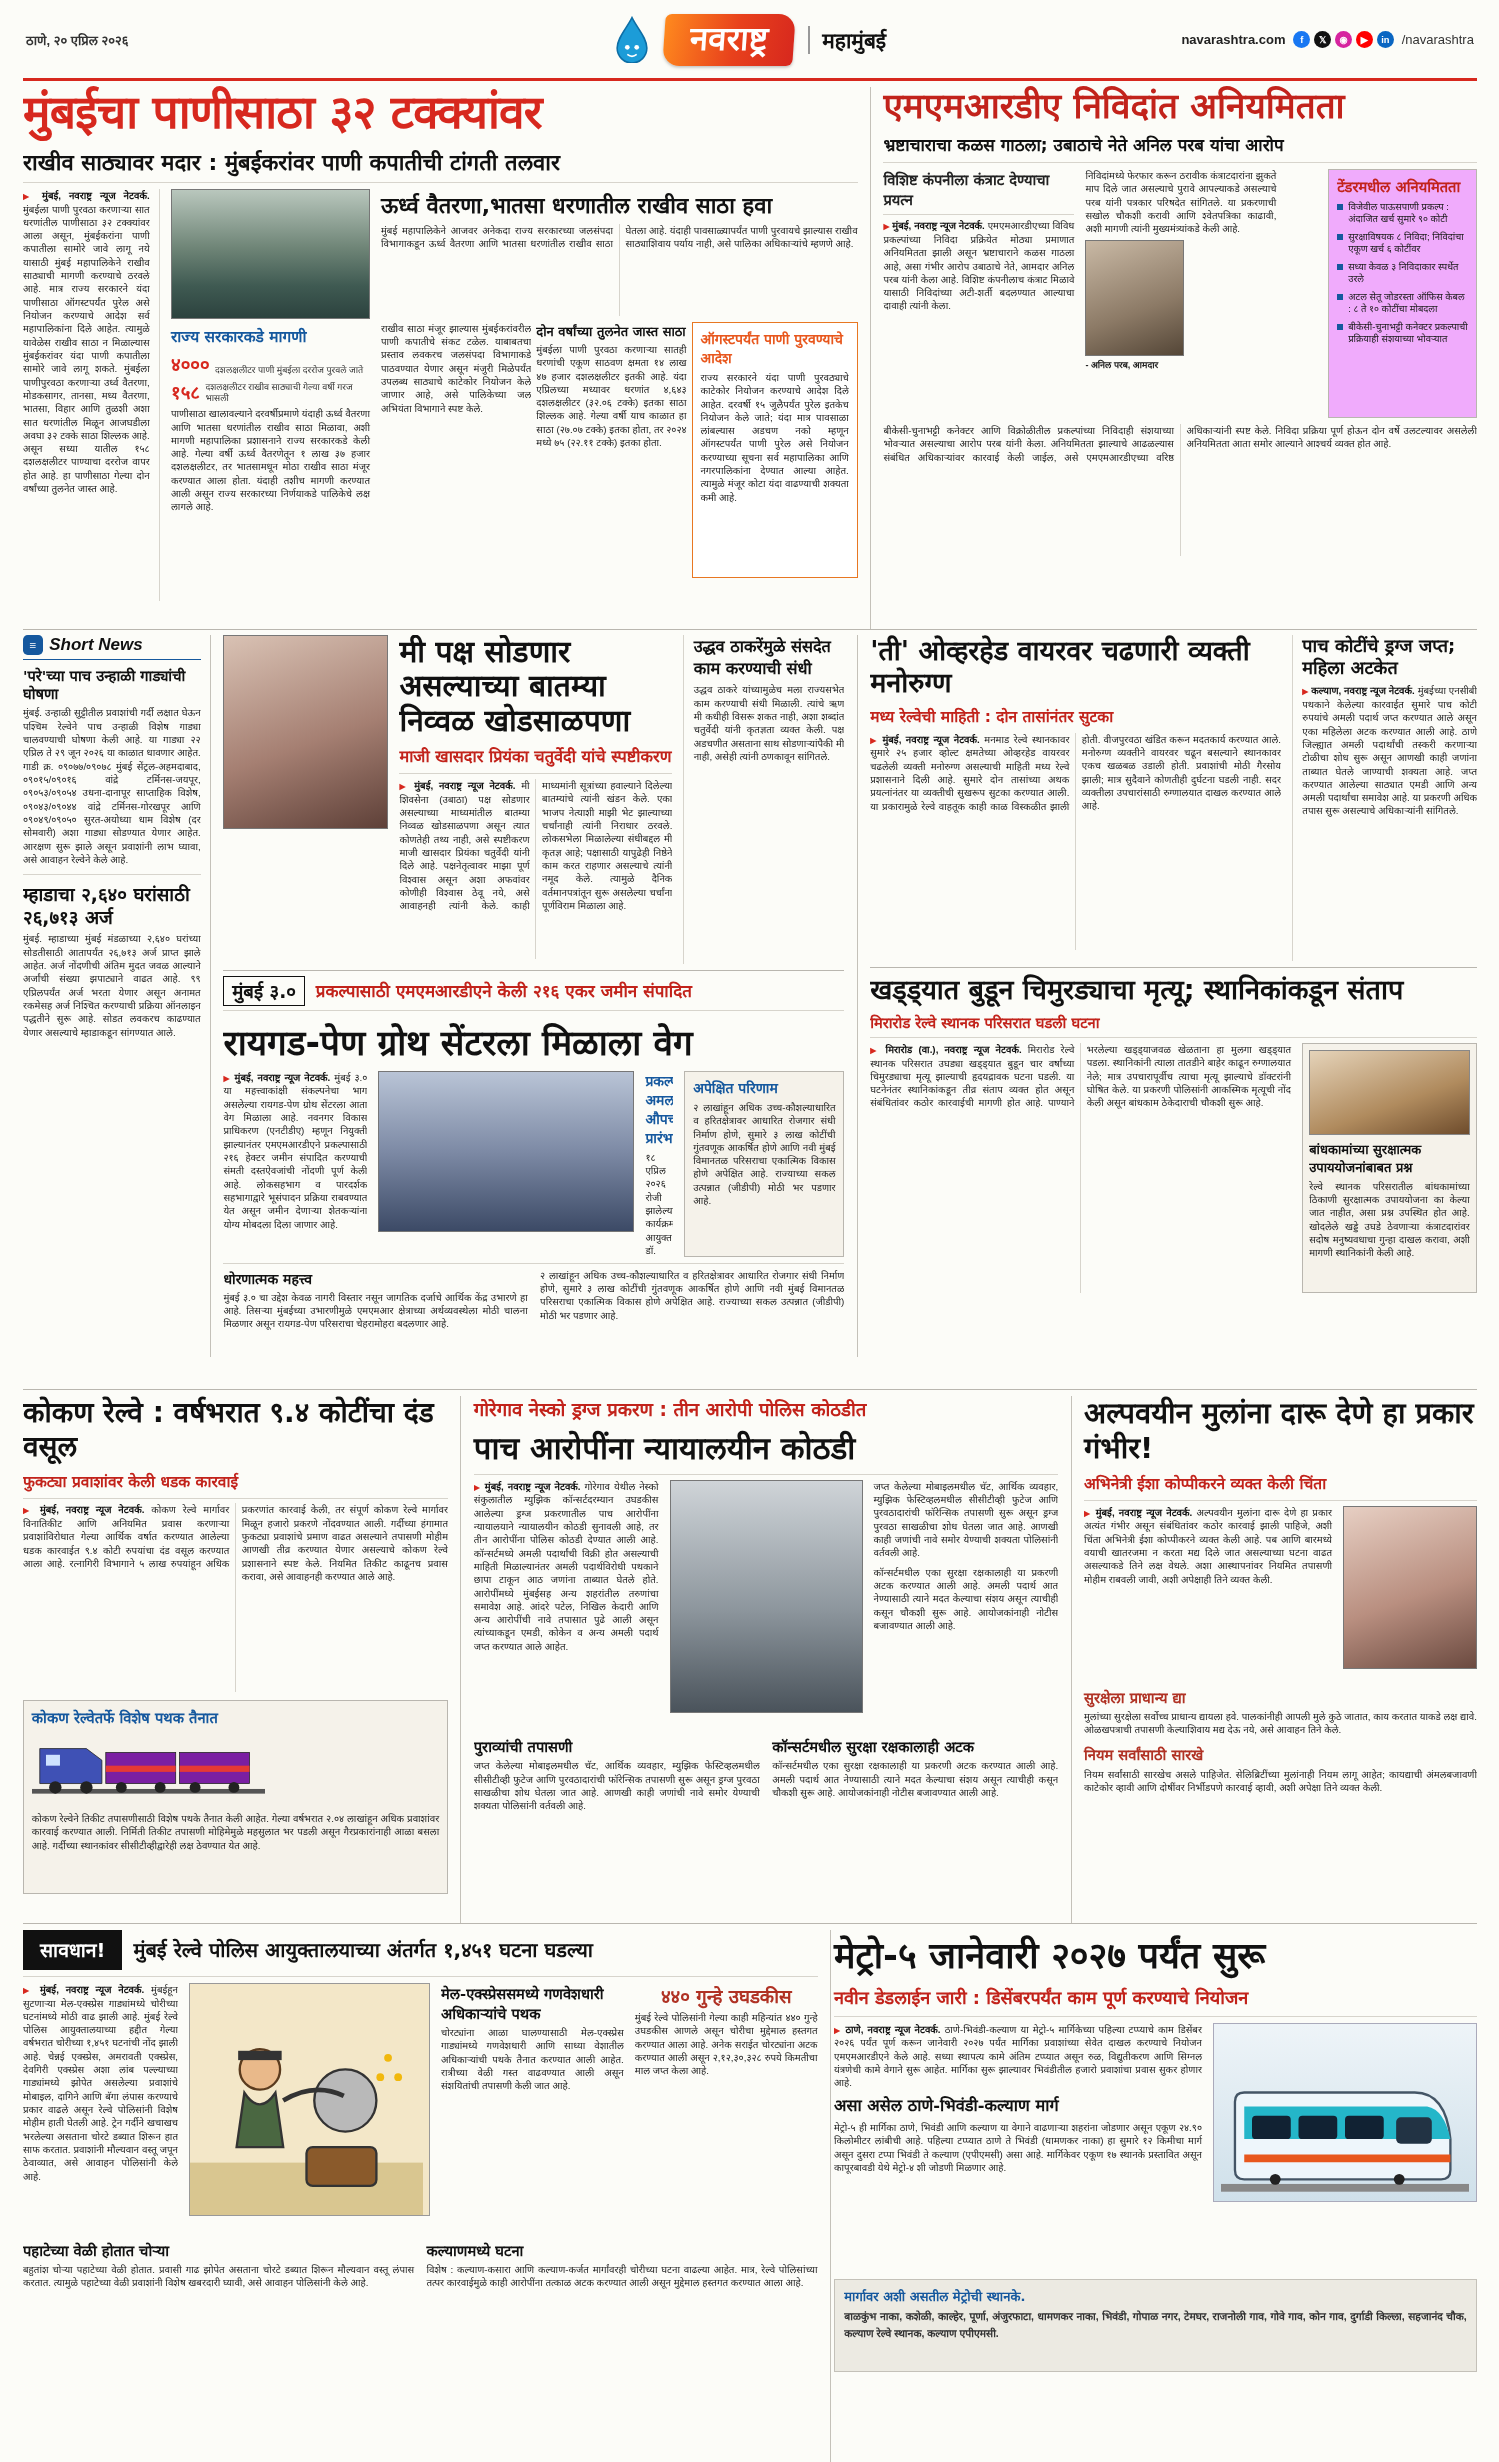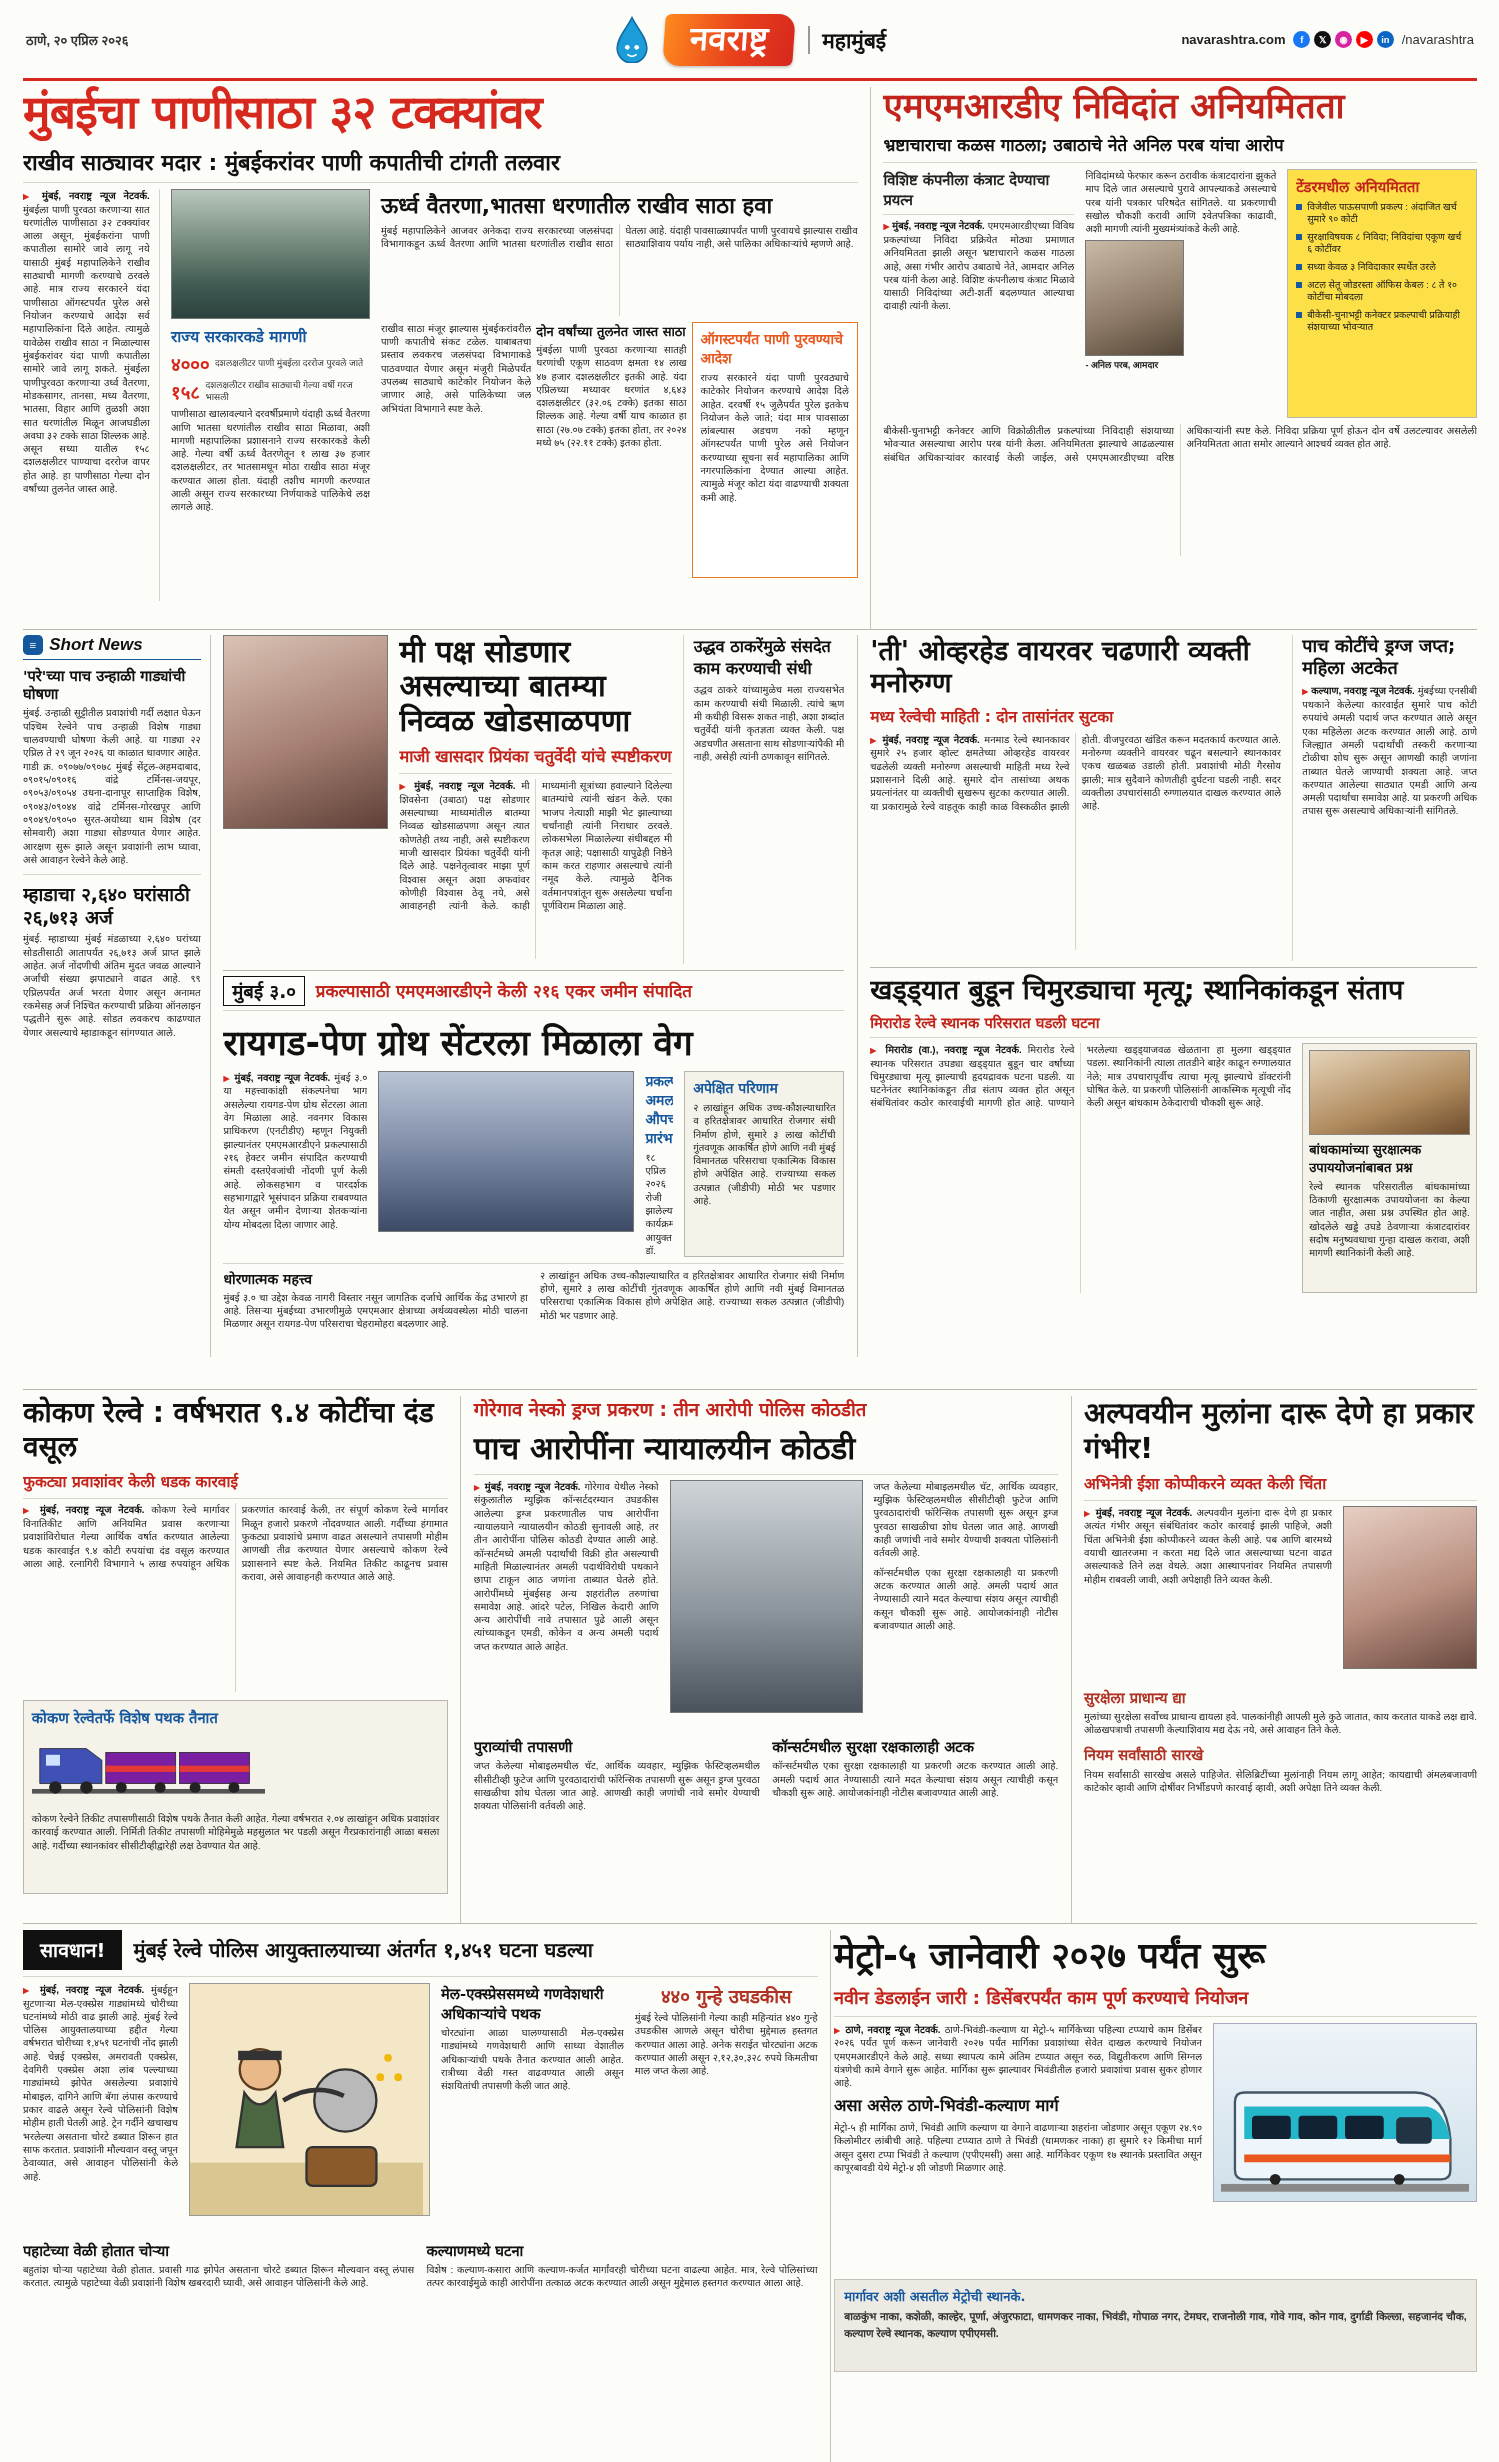--- a/index.html
+++ b/index.html
@@ -49,40 +49,40 @@
   .band1 { display:grid; grid-template-columns:1fr 607px; gap:12.4px; height:548px; padding-top:6.2px; border-top:none; }
   .water .hl-main { font-size:46px; line-height:1.1; font-weight:bold; color:#d7281e;
                     font-family:"DejaVu Sans",sans-serif; letter-spacing:-0.8px; }
   .water .hl-sub { font-size:22px; font-weight:bold; color:#111; margin:7.8px 0 6.2px; font-family:"DejaVu Sans",sans-serif;}
   .water-grid { display:grid; grid-template-columns:137px 199px 1fr; gap:11px; height:419px; overflow:hidden;
                 border-top:0.8px solid #d7d4cc; padding-top:6.2px;}
   .w-text { border-right:0.8px solid #d7d4cc; padding-right:9.3px; overflow:hidden;}
   .dam-photo { width:100%; height:130px; background:linear-gradient(180deg,#b9c7bd,#6f8577 45%,#3f5a52 75%,#2c423e); border:0.8px solid #777;}
   .demand-box { margin-top:6.2px; }
   .demand-title { font-size:15.5px; font-weight:bold; color:#15589e; margin-bottom:3.9px; font-family:"DejaVu Sans",sans-serif;}
-  .stat { display:flex; align-items:center; gap:5.4px; margin:3.1px 0; }
+  .stat { display:flex; align-items:flex-end; gap:5.4px; margin:3.1px 0; }
   .stat-val { font-size:18.6px; font-weight:bold; color:#d7281e; }
   .stat-label { font-size:9px; line-height:1.25; color:#333; }
   .reserve h3 { font-size:22px; font-weight:bold; color:#111; margin-bottom:4.7px; font-family:"DejaVu Sans",sans-serif;}
   .reserve .cols2 { height:92px; overflow:hidden; margin-bottom:6.2px; }
   .w-right-row { display:grid; grid-template-columns:1fr 1fr 166px; gap:5px; height:256px; overflow:hidden; }
   .compare h4, .colhead { font-size:13px; font-weight:bold; color:#111; margin-bottom:3.1px; font-family:"DejaVu Sans",sans-serif;}
   .order-box { border:1.6px solid #e87722; padding:6.2px 7.8px; background:#fff; }
   .order-box h4 { font-size:14px; font-weight:bold; color:#e8571d; margin-bottom:3.9px; font-family:"DejaVu Sans",sans-serif;}
   .w-right-row > div { overflow:hidden; }
 
   .mmrda { border-left:0.8px solid #c4c1b9; padding-left:12.4px; }
   .mmrda .hl-red { font-size:35px; font-weight:bold; color:#c2231b; line-height:1.12; font-family:"DejaVu Sans",sans-serif;}
   .mmrda .hl-sub2 { font-size:17px; font-weight:bold; color:#111; margin:6.2px 0; font-family:"DejaVu Sans",sans-serif;}
   .mmrda-grid { display:grid; grid-template-columns:191px 191px 1fr; gap:11px; height:256px; overflow:hidden;
                 border-top:0.8px solid #d7d4cc; padding-top:6.2px; }
   .m-note { font-size:14.7px; font-weight:bold; color:#222; border-bottom:0.8px solid #d7d4cc;
             padding-bottom:4.7px; margin-bottom:4.7px; font-family:"DejaVu Sans",sans-serif;}
   .mug { width:99px; height:116px; background:linear-gradient(160deg,#c9b9a5,#8c7a66 60%,#544637); border:0.8px solid #777; margin:4.7px 0 1.6px; }
-  .irr-box { border:0.8px solid #b9b6af; background:#fde047; padding:6.2px 7.8px; height:100%; }
+  .irr-box { border:0.8px solid #b9b6af; background:#f0abfc; padding:6.2px 7.8px; height:100%;margin-left:41px; }
   .irr-title { font-size:14.7px; font-weight:bold; color:#c2231b; margin-bottom:4.7px; font-family:"DejaVu Sans",sans-serif;}
   .irr-box li { list-style:none; font-size:9.5px; line-height:1.3; margin-bottom:5.4px; padding-left:11px; position:relative; text-align:left;}
   .irr-box li::before { content:""; width:6.2px; height:6.2px; background:#15589e; position:absolute; left:0; top:3.1px; }
   .mmrda-bottom { margin-top:6.2px; height:132px; overflow:hidden; }
 
   
   .band23 { display:grid; grid-template-columns:188px 621px 1fr; gap:12.4px; height:728px; padding-top:4.7px; }
   .rail { border-right:0.8px solid #c4c1b9; padding-right:9.3px; overflow:hidden; }
   .sn-head { display:flex; align-items:center; gap:6.2px; border-bottom:1.6px solid #15589e; padding-bottom:4.7px; margin-bottom:6.2px;}
   .sn-icon { width:20px; height:20px; background:#15589e; color:#fff; border-radius:4.7px; display:flex; align-items:center; justify-content:center; font-weight:bold; font-size:11.6px;}

